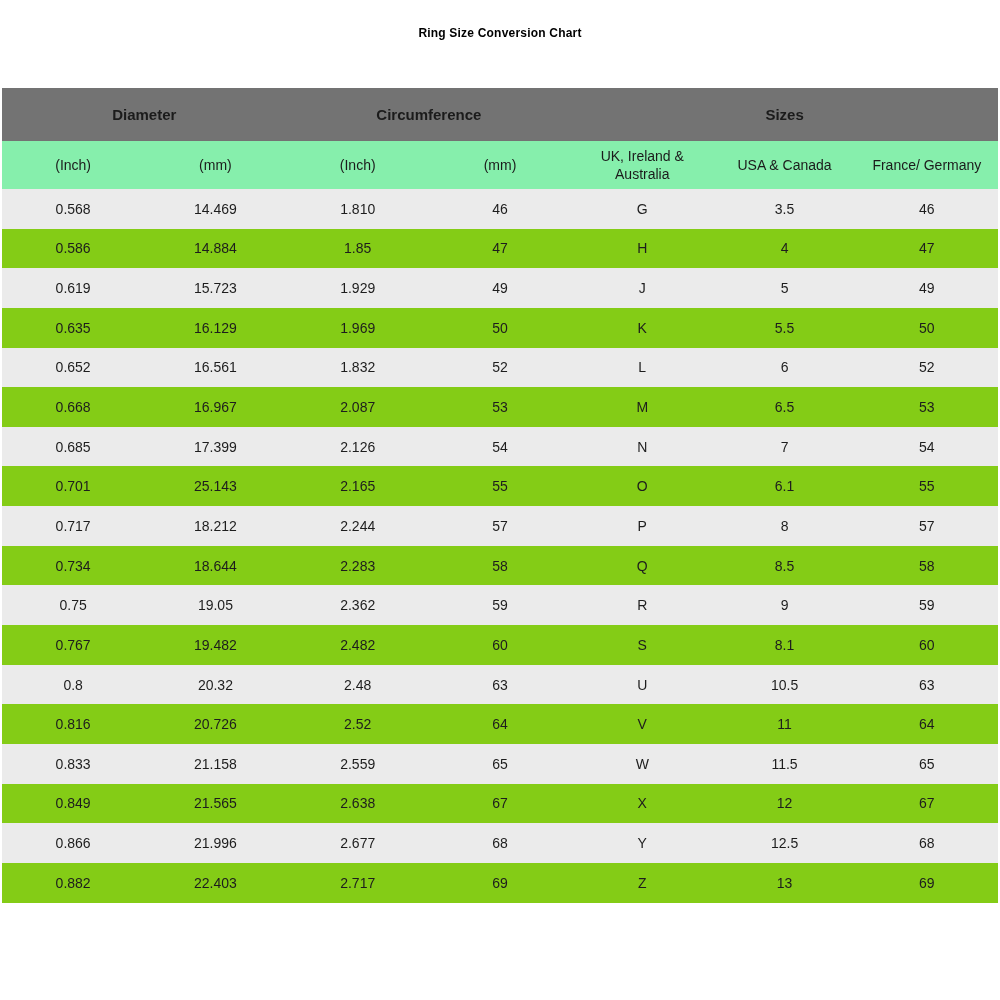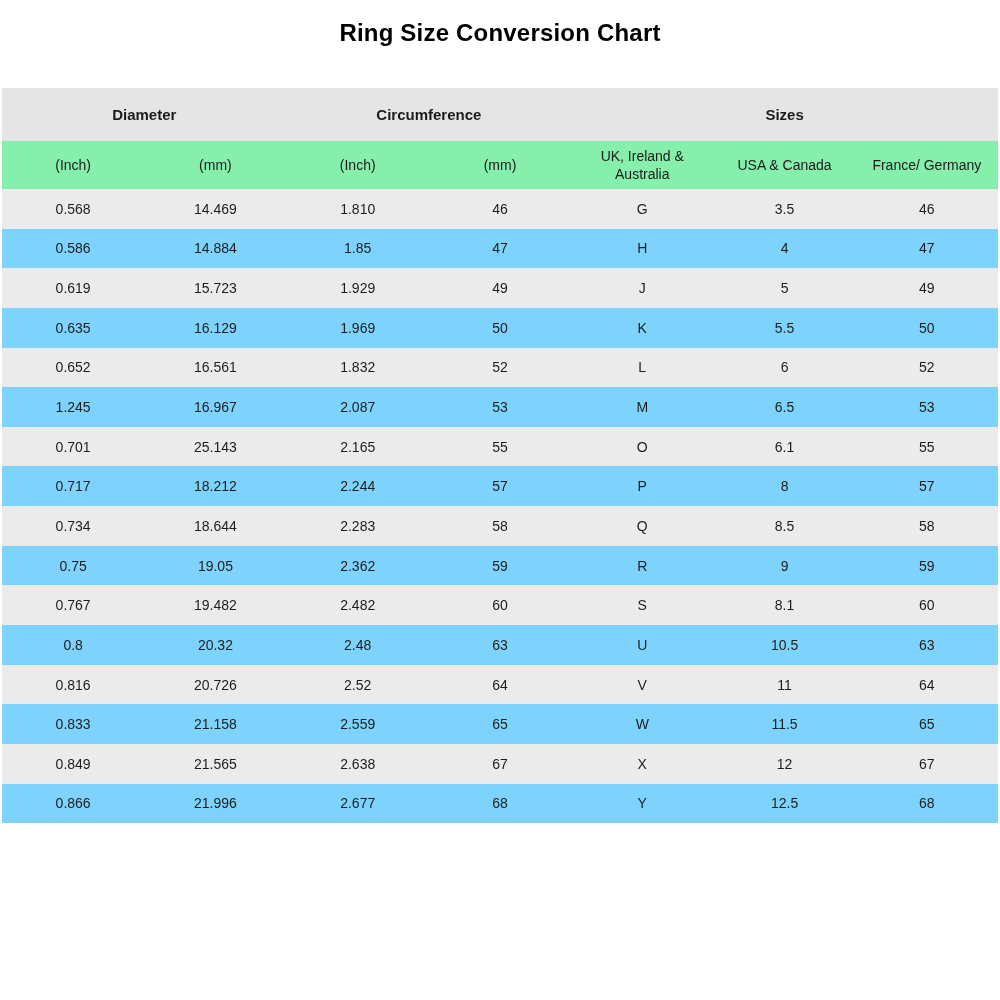--- a/index.html
+++ b/index.html
@@ -12,49 +12,49 @@
   .page {
     width: 1000px;
     height: 1000px;
     margin: 0 auto;
     background: #ffffff;
     overflow: hidden;
   }
   h1.chart-title {
     margin: 21px 0 0 0;
     text-align: center;
-    font-size: 24px;
+    font-size: 12px;
     line-height: 24px;
     font-weight: bold;
     color: #000000;
     letter-spacing: 0.2px;
   }
   table.conversion-table {
     width: 996px;
     margin: 43px auto 0 auto;
     border-collapse: collapse;
     table-layout: fixed;
   }
   col.equal-col { width: 14.2857%; }
   thead th {
     text-align: center;
     vertical-align: middle;
     font-weight: bold;
     color: #1b1b1b;
   }
-  tr.group-header-row { background: #e5e5e5; height: 53px; }
+  tr.group-header-row { background: #737373; height: 53px; }
   tr.group-header-row th { font-size: 15px; }
   tr.sub-header-row { background: #86efac; height: 48px; }
   tr.sub-header-row th {
     font-weight: normal;
     font-size: 14px;
     line-height: 18px;
     padding: 4px 10px;
   }
-  tbody tr { height: 39.65px; background: #7dd3fc; }
+  tbody tr { height: 39.65px; background: #84cc16; }
   tbody tr:nth-child(odd) { background: #ebebeb; }
   tbody td {
     text-align: center;
     vertical-align: middle;
     font-size: 14px;
     color: #1d1d1d;
     padding: 0 6px;
   }
 </style>
 </head>
@@ -130,27 +130,36 @@
         <tr>
           <td>0.652</td>
           <td>16.561</td>
           <td>1.832</td>
           <td>52</td>
           <td>L</td>
           <td>6</td>
           <td>52</td>
         </tr>
         <tr>
-          <td>1.245</td>
+          <td>0.668</td>
           <td>16.967</td>
           <td>2.087</td>
           <td>53</td>
           <td>M</td>
           <td>6.5</td>
           <td>53</td>
+        </tr>
+        <tr>
+          <td>0.685</td>
+          <td>17.399</td>
+          <td>2.126</td>
+          <td>54</td>
+          <td>N</td>
+          <td>7</td>
+          <td>54</td>
         </tr>
         <tr>
           <td>0.701</td>
           <td>25.143</td>
           <td>2.165</td>
           <td>55</td>
           <td>O</td>
           <td>6.1</td>
           <td>55</td>
         </tr>
@@ -228,16 +237,25 @@
         </tr>
         <tr>
           <td>0.866</td>
           <td>21.996</td>
           <td>2.677</td>
           <td>68</td>
           <td>Y</td>
           <td>12.5</td>
           <td>68</td>
         </tr>
+        <tr>
+          <td>0.882</td>
+          <td>22.403</td>
+          <td>2.717</td>
+          <td>69</td>
+          <td>Z</td>
+          <td>13</td>
+          <td>69</td>
+        </tr>
       </tbody>
   </table>
 
 </div>
 
 </body></html>

